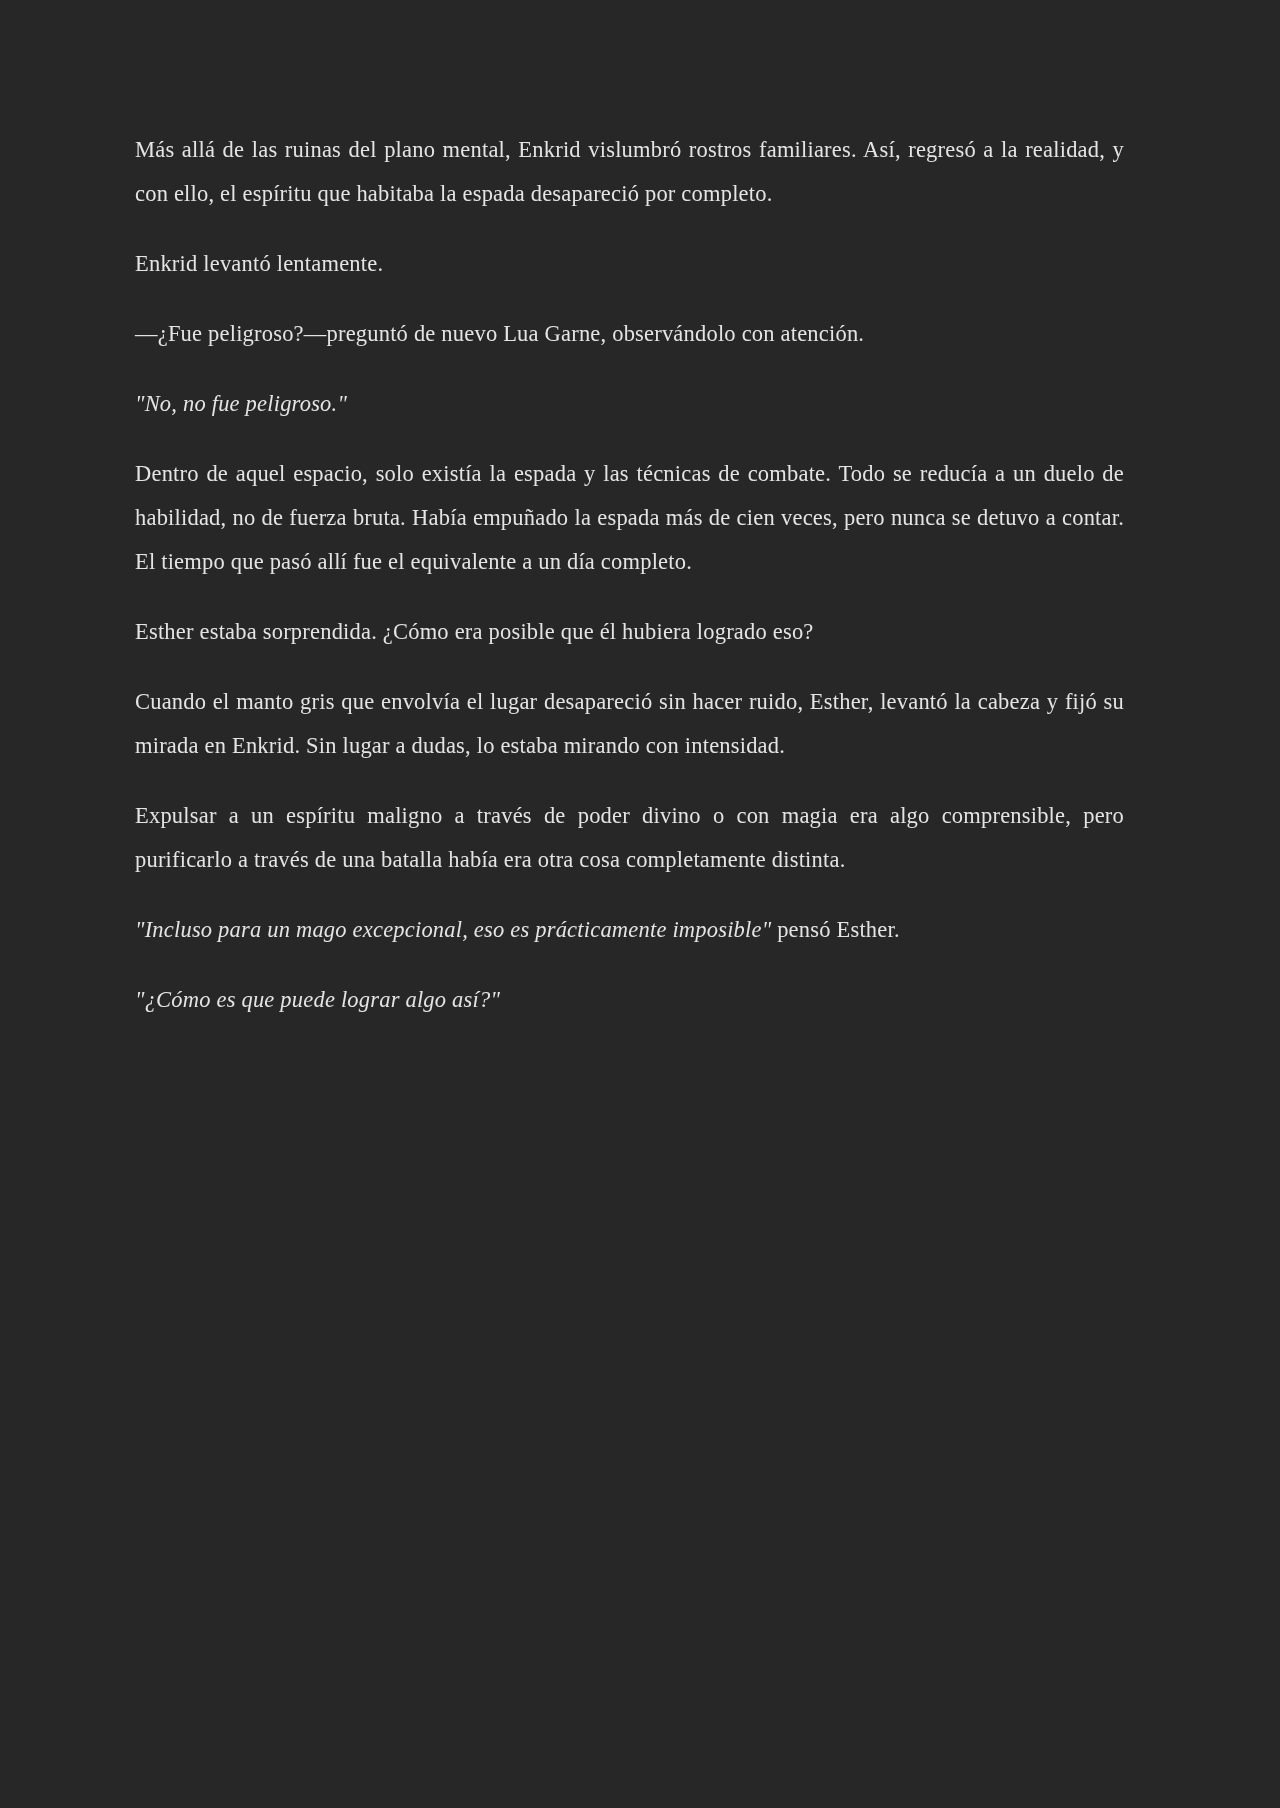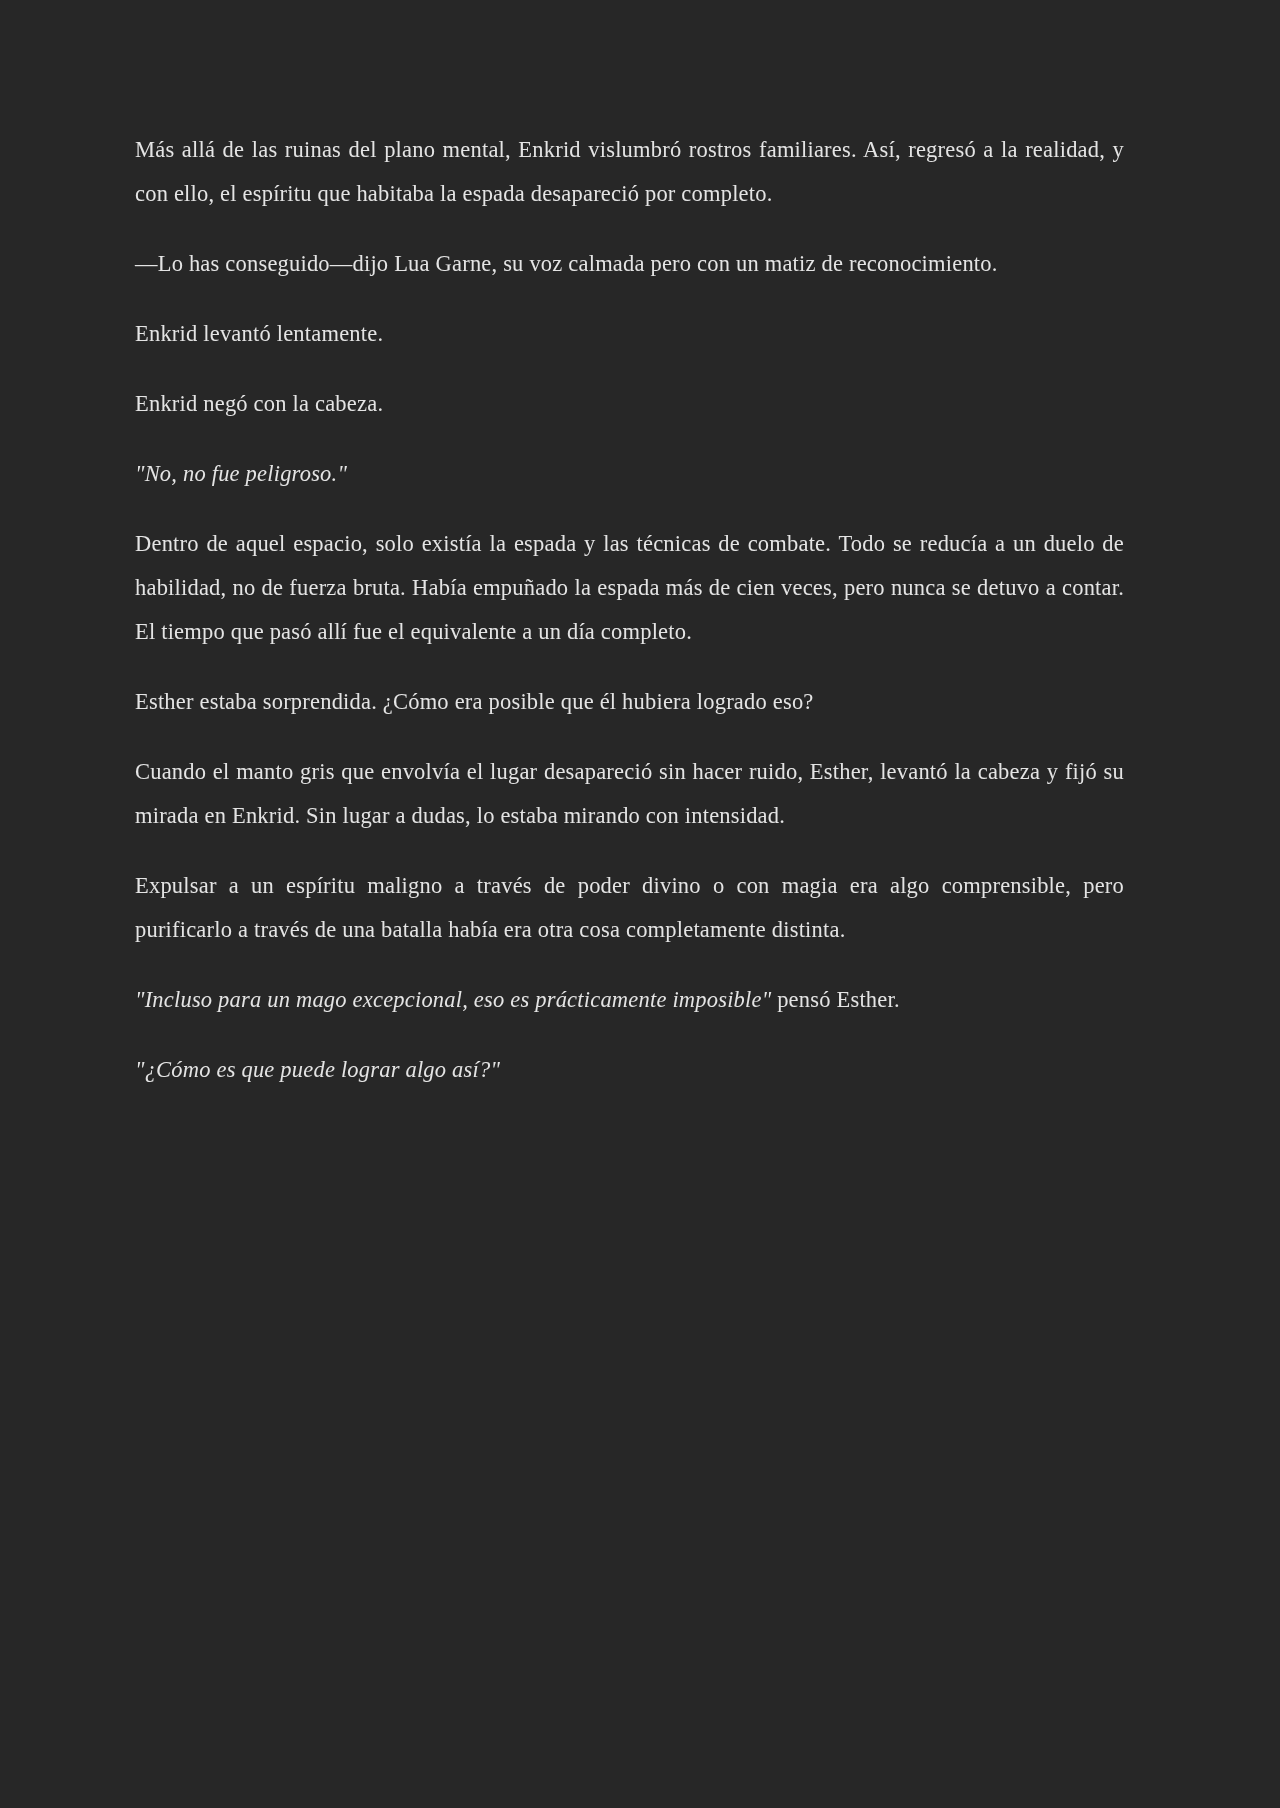--- a/index.html
+++ b/index.html
@@ -33,23 +33,22 @@
   .normal-inline {
     font-style: normal;
     margin-top: 12px;
   }
 </style>
 </head>
 <body>
 
 <div class="page">
   <p class="para">Más allá de las ruinas del plano mental, Enkrid vislumbró rostros familiares. Así, regresó a la realidad, y con ello, el espíritu que habitaba la espada desapareció por completo.</p>
-  <p class="para">—Lo has conseguido—dijo Lua Garne, su voz calmada pero con un matiz de reconocimiento.</p>
   <p class="para">Enkrid levantó lentamente.</p>
-  <p class="para">Enkrid negó con la cabeza.</p>
+  <p class="para">—¿Fue peligroso?—preguntó de nuevo Lua Garne, observándolo con atención.</p>
   <p class="para italic">"No, no fue peligroso."</p>
   <p class="para">Dentro de aquel espacio, solo existía la espada y las técnicas de combate. Todo se reducía a un duelo de habilidad, no de fuerza bruta. Había empuñado la espada más de cien veces, pero nunca se detuvo a contar. El tiempo que pasó allí fue el equivalente a un día completo.</p>
   <p class="para">Esther estaba sorprendida. ¿Cómo era posible que él hubiera logrado eso?</p>
   <p class="para">Cuando el manto gris que envolvía el lugar desapareció sin hacer ruido, Esther, levantó la cabeza y fijó su mirada en Enkrid. Sin lugar a dudas, lo estaba mirando con intensidad.</p>
   <p class="para">Expulsar a un espíritu maligno a través de poder divino o con magia era algo comprensible, pero purificarlo a través de una batalla había era otra cosa completamente distinta.</p>
   <p class="para"><span class="italic">"Incluso para un mago excepcional, eso es prácticamente imposible"</span><span class="normal-inline"> pensó Esther.</span></p>
   <p class="para italic">"¿Cómo es que puede lograr algo así?"</p>
 </div>
 
 </body></html>

